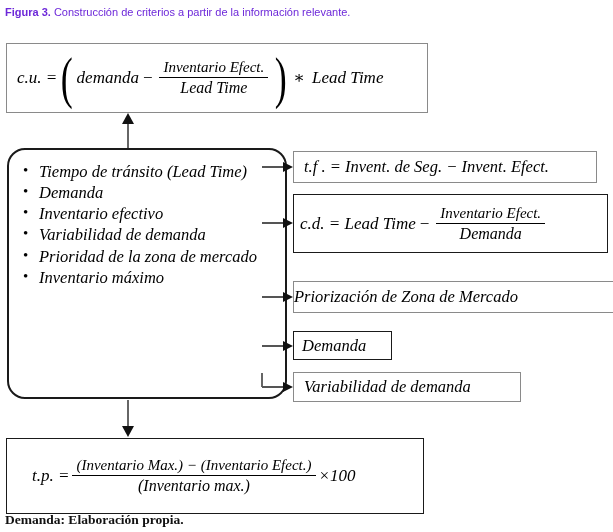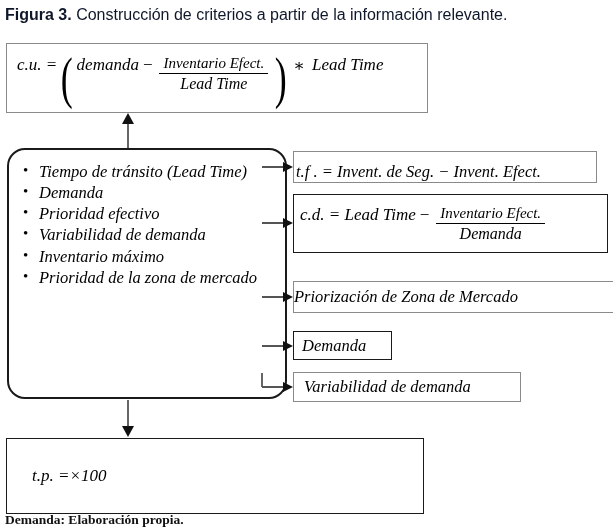--- a/index.html
+++ b/index.html
@@ -16,22 +16,22 @@
     overflow: hidden;
   }
 
   
   #figure-caption {
     position: absolute;
     left: 5px;
     top: 6px;
     width: 600px;
     font-family: "Liberation Sans", "DejaVu Sans", sans-serif;
-    font-size: 16px;
-    color: #0f172a;
+    font-size: 11px;
+    color: #6d28d9;
     white-space: nowrap;
   }
   #figure-caption .cap-label {
     font-weight: bold;
   }
 
   
   .box {
     position: absolute;
     box-sizing: border-box;
@@ -86,22 +86,21 @@
     font-size: 15px;
     font-style: normal;
   }
 
   
   #tf-box {
     left: 293px;
     top: 151px;
     width: 304px;
     height: 32px;
-    padding-left: 2px;
-    align-items: flex-end;
+    padding-left: 10px;
   }
   #cd-box {
     left: 293px;
     top: 194px;
     width: 315px;
     height: 59px;
     padding-left: 6px;
     border-color: #1a1a1a;
   }
   #priorizacion-box {
@@ -140,21 +139,21 @@
     height: 76px;
     padding-left: 25px;
     border-color: #1a1a1a;
   }
 
   
   .math {
     font-style: italic;
     font-size: 17px;
     display: flex;
-    align-items: flex-start;
+    align-items: center;
     white-space: nowrap;
   }
   .frac {
     display: inline-flex;
     flex-direction: column;
     align-items: center;
     vertical-align: middle;
     margin: 0 3px;
   }
   .frac .num {
@@ -264,24 +263,24 @@
     <span class="lead-lbl">Lead Time</span>
   </div>
 </div>
 
 <div class="arrow-v up" style="left:127px; top:123px; height:25px;"></div>
 
 <div id="criteria-list-box">
   <ul id="criteria-list">
     <li>Tiempo de tránsito (Lead Time)</li>
     <li>Demanda</li>
-    <li>Prioridad efectivo</li>
+    <li>Inventario efectivo</li>
     <li>Variabilidad de demanda</li>
+    <li>Prioridad de la zona  de mercado</li>
     <li>Inventario máximo</li>
-    <li>Prioridad de la zona  de mercado</li>
   </ul>
 </div>
 
 <div class="arrow-h" style="left:262px; top:166px; width:22px;"></div>
 <div class="arrow-h" style="left:262px; top:222px; width:22px;"></div>
 <div class="arrow-h" style="left:262px; top:296px; width:22px;"></div>
 <div class="arrow-h" style="left:262px; top:345px; width:22px;"></div>
 <div class="connector" style="left:261px; top:373px; width:2px; height:14px;"></div>
 <div class="arrow-h" style="left:262px; top:386px; width:22px;"></div>
 
@@ -310,17 +309,21 @@
 
 <div class="box" id="variabilidad-box">
   <span class="plain-math">Variabilidad de demanda</span>
 </div>
 
 <div class="arrow-v down" style="left:127px; top:400px; height:27px;"></div>
 
 <div class="box" id="bottom-formula-box">
   <div class="math">
     <span>t.p. =</span>
+    <span class="frac">
+      <span class="num">(Inventario Max.) − (Inventario Efect.)</span>
+      <span class="den">(Inventario max.)</span>
+    </span>
     <span>×100</span>
   </div>
 </div>
 
 <div id="source-note">Demanda: Elaboración propia.</div>
 
 </body></html>

